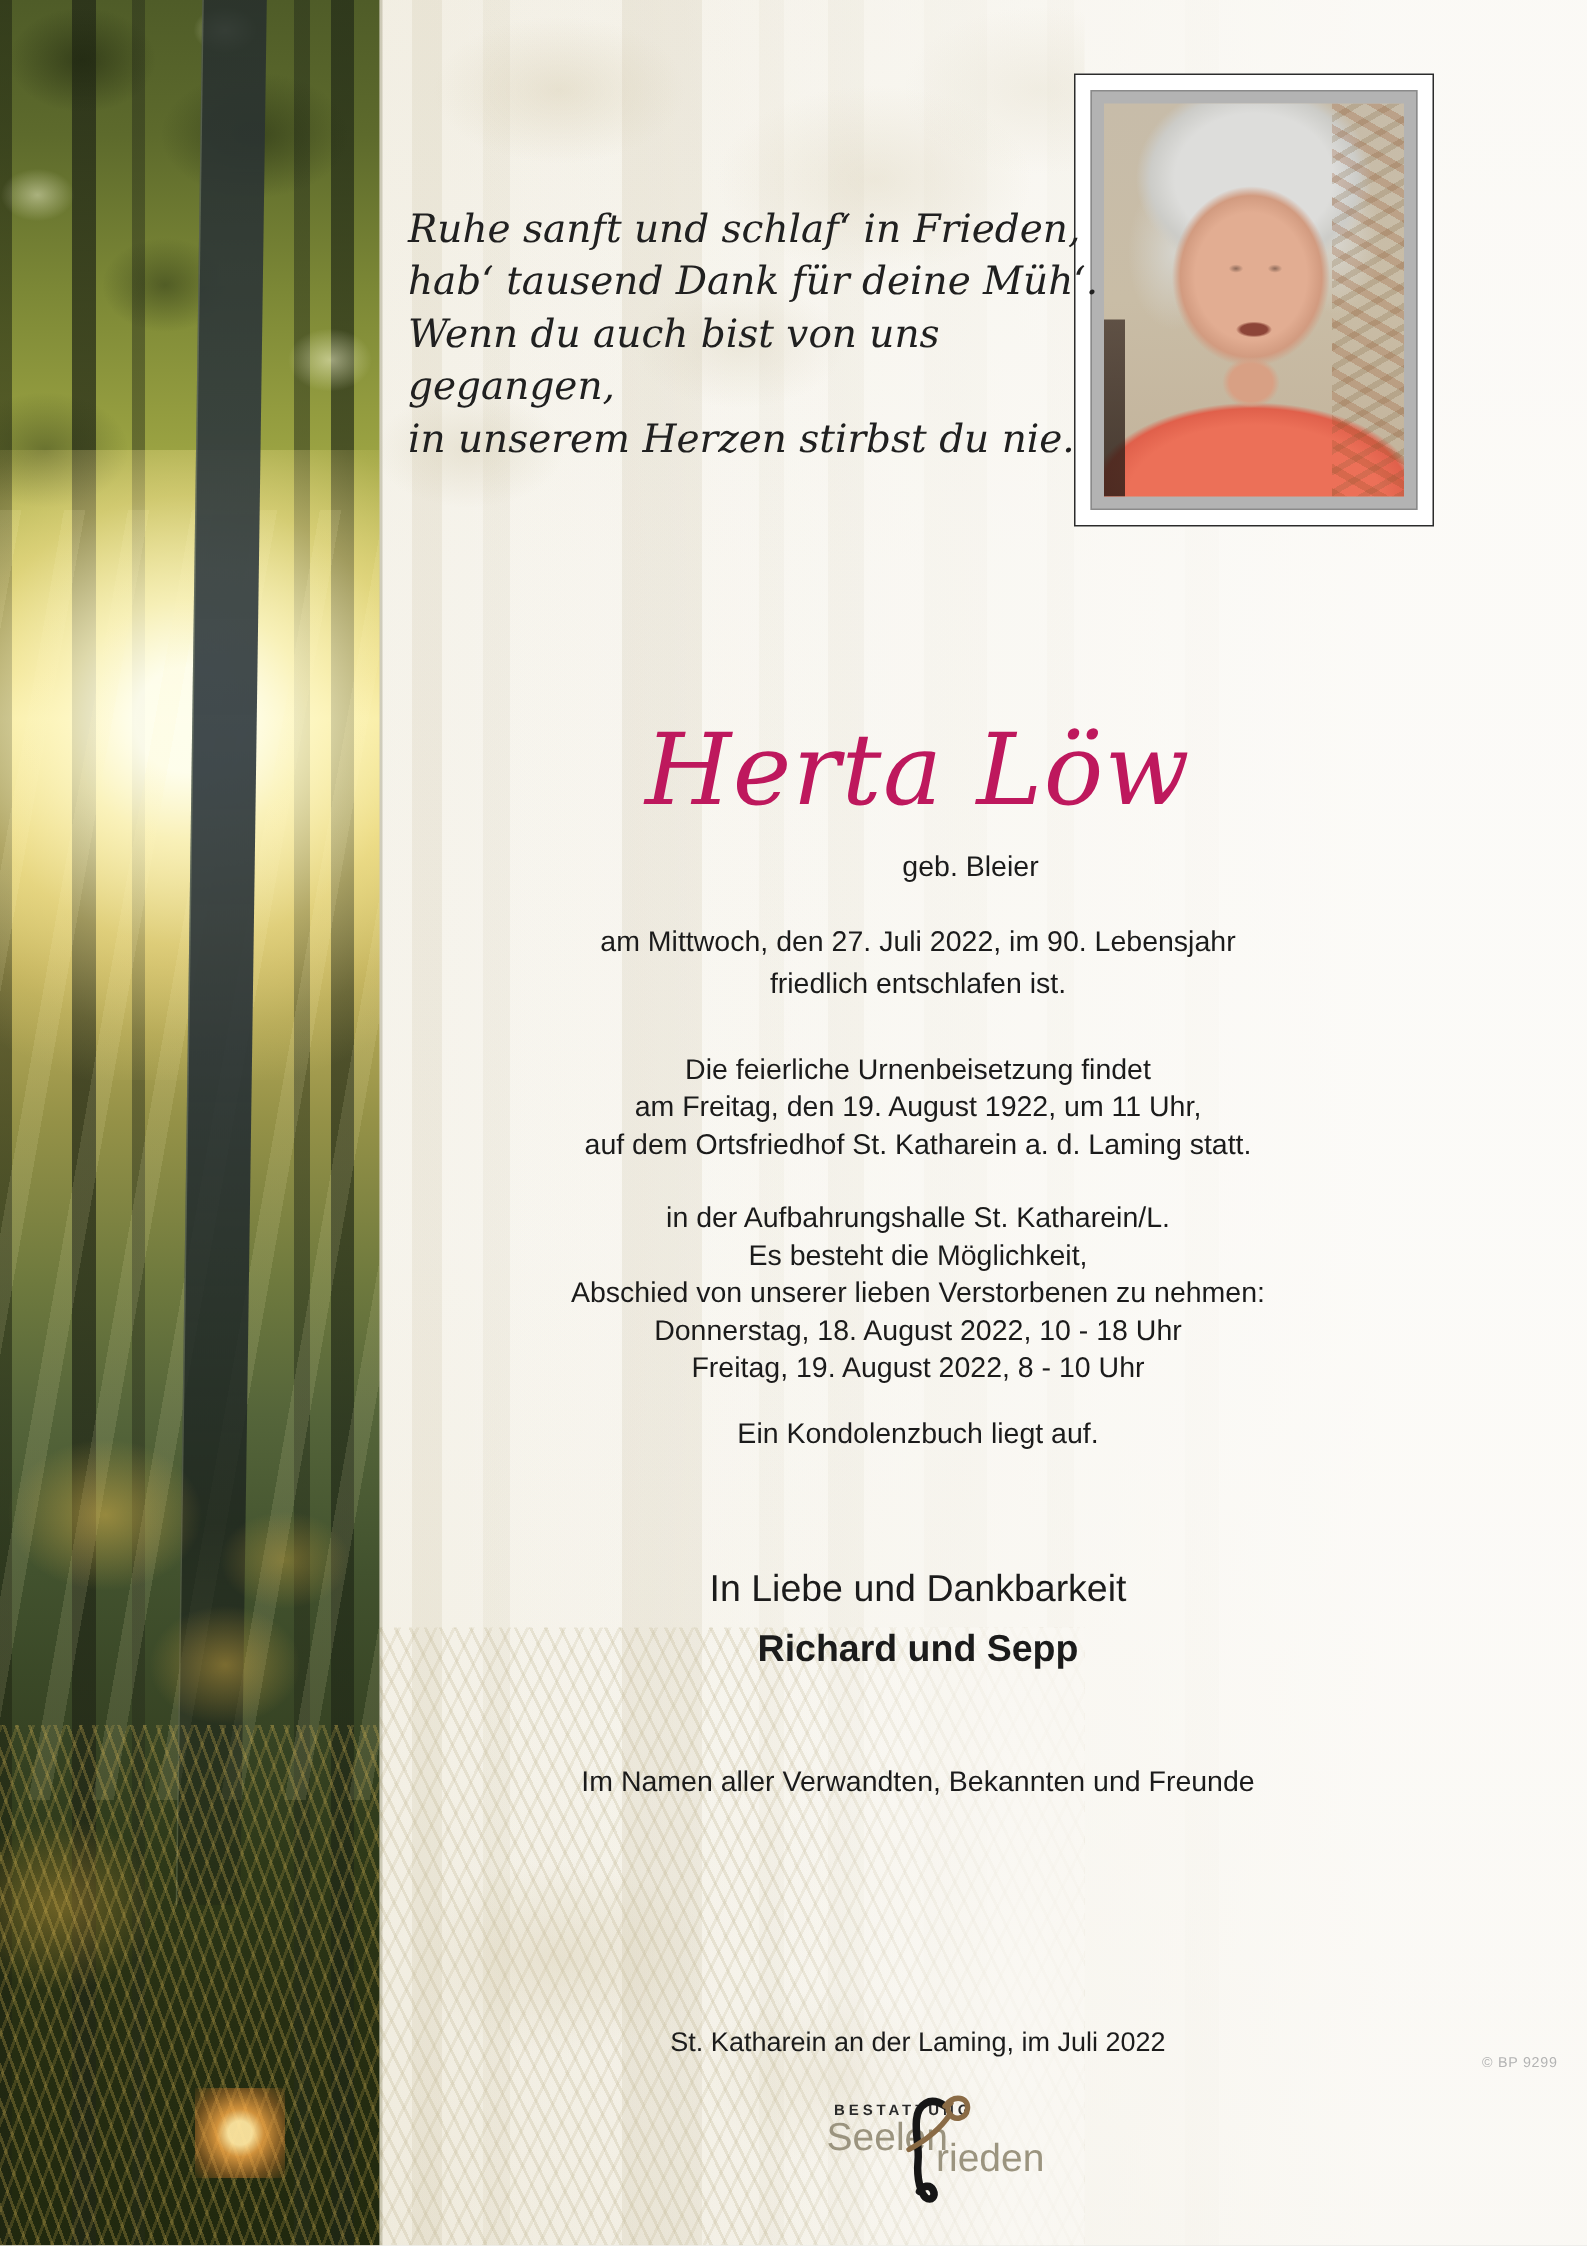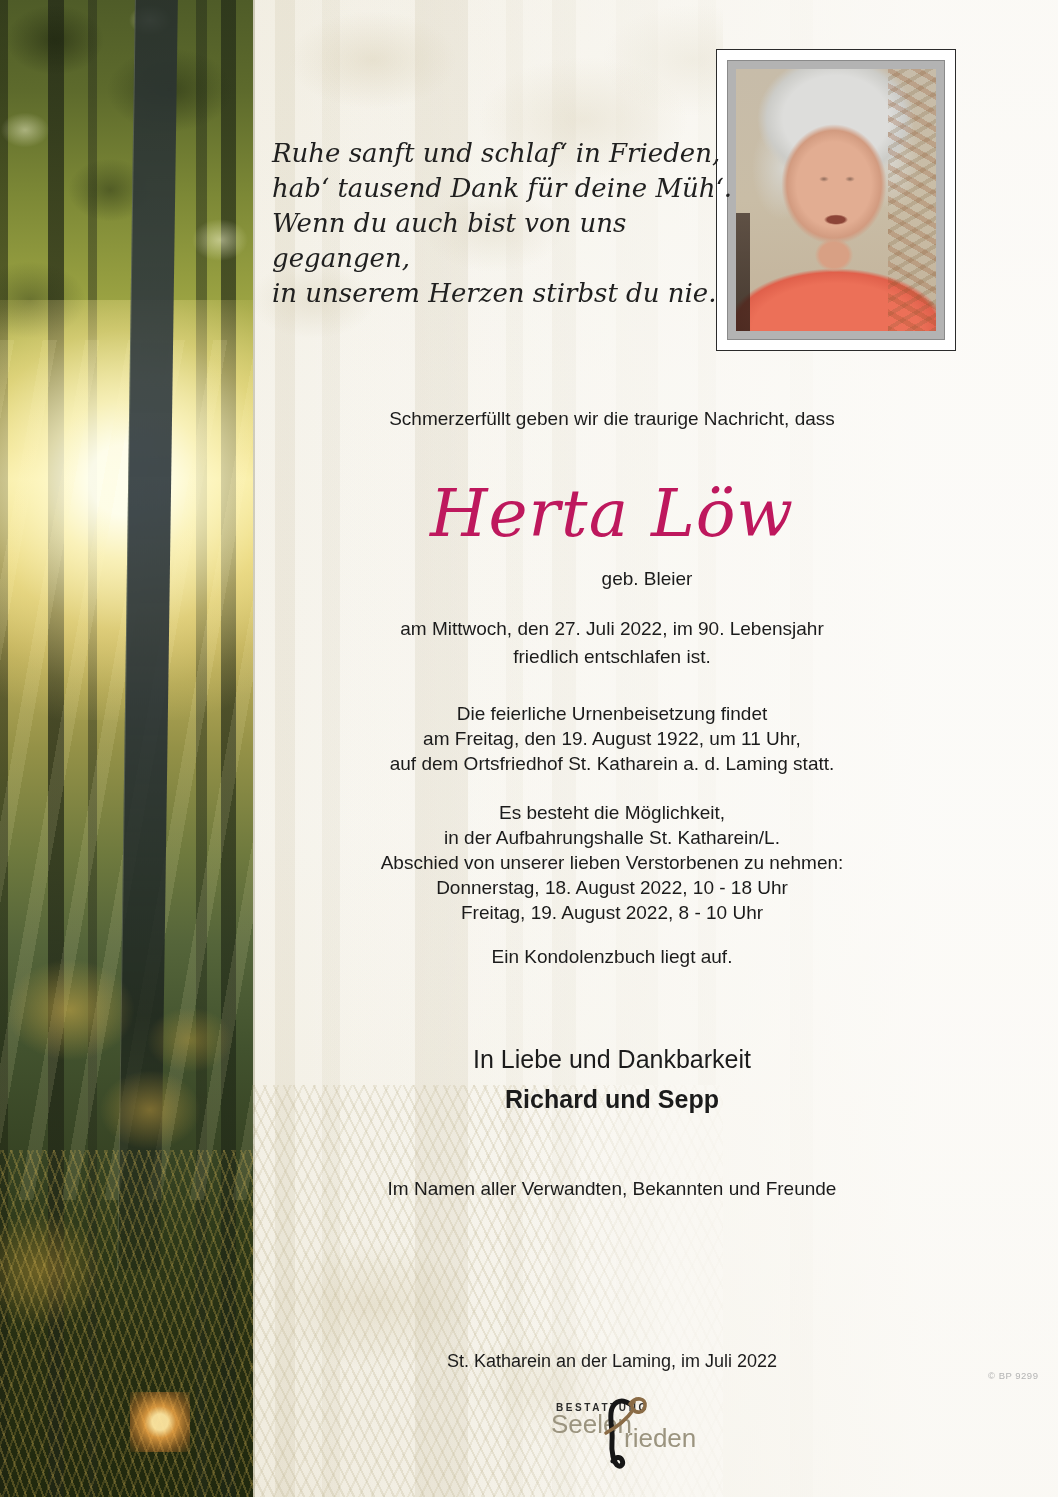--- a/index.html
+++ b/index.html
@@ -203,38 +203,37 @@
     </div>
   </div>
 
   <div class="poem">
     <div>Ruhe sanft und schlaf‘ in Frieden,</div>
     <div>hab‘ tausend Dank für deine Müh‘.</div>
     <div>Wenn du auch bist von uns gegangen,</div>
     <div>in unserem Herzen stirbst du nie.</div>
   </div>
 
-  <div class="cblock intro">Schmerzerfüllt geben wir die traurige Nachricht, dass</div>
   <div class="cblock name">Herta Löw</div>
   <div class="cblock geb">geb. Bleier</div>
 
   <div class="cblock death">
     <div>am Mittwoch, den 27. Juli 2022, im 90. Lebensjahr</div>
     <div>friedlich entschlafen ist.</div>
   </div>
 
   <div class="cblock burial">
     <div>Die feierliche Urnenbeisetzung findet</div>
     <div>am Freitag, den 19. August 1922, um 11 Uhr,</div>
     <div>auf dem Ortsfriedhof St. Katharein a. d. Laming statt.</div>
   </div>
 
   <div class="cblock viewing">
+    <div>in der Aufbahrungshalle St. Katharein/L.</div>
     <div>Es besteht die Möglichkeit,</div>
-    <div>in der Aufbahrungshalle St. Katharein/L.</div>
     <div>Abschied von unserer lieben Verstorbenen zu nehmen:</div>
     <div>Donnerstag, 18. August 2022, 10 - 18 Uhr</div>
     <div>Freitag, 19. August 2022, 8 - 10 Uhr</div>
   </div>
 
   <div class="cblock closing">In Liebe und Dankbarkeit</div>
   <div class="cblock condolence">Ein Kondolenzbuch liegt auf.</div>
   <div class="cblock mourners">Richard und Sepp</div>
   <div class="cblock onbehalf">Im Namen aller Verwandten, Bekannten und Freunde</div>
   <div class="cblock placedate">St. Katharein an der Laming, im Juli 2022</div>

